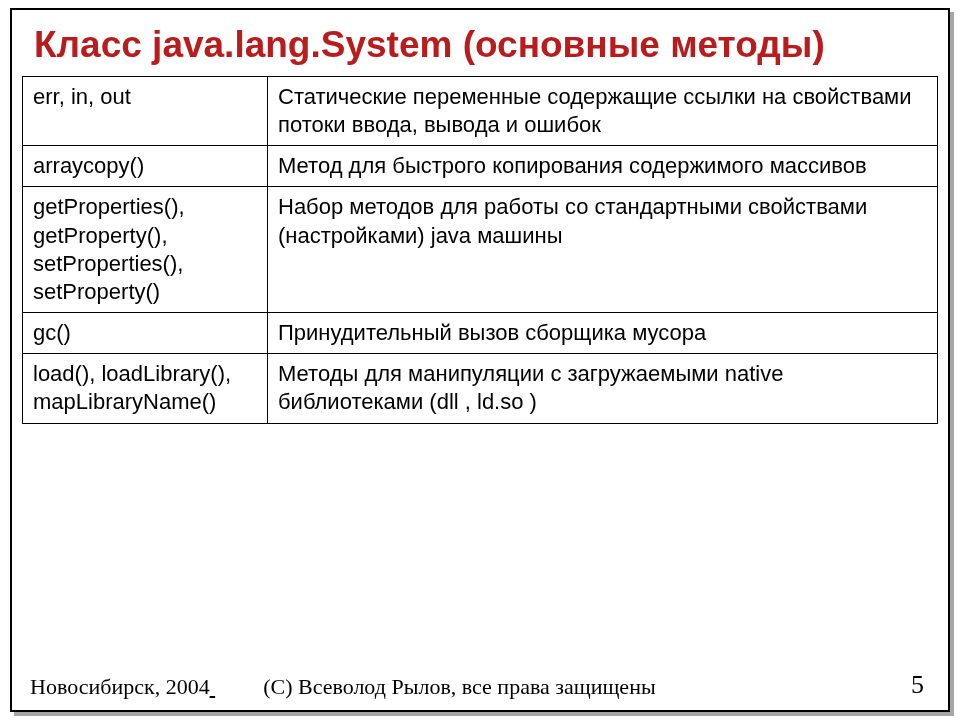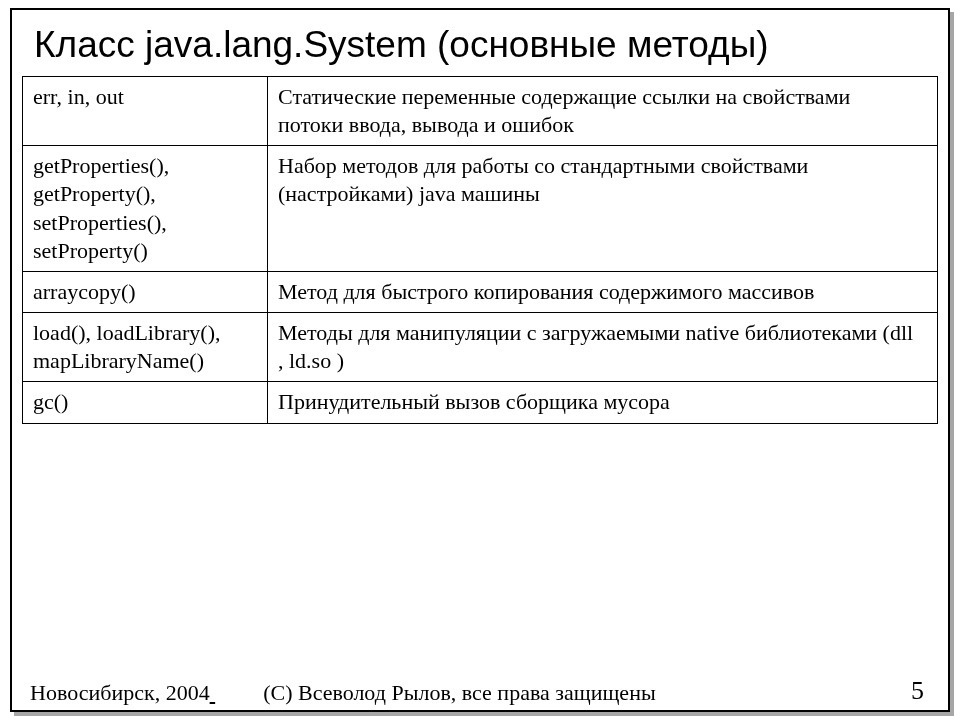--- a/index.html
+++ b/index.html
@@ -15,47 +15,47 @@
       top: 8px;
       left: 10px;
       right: 10px;
       bottom: 8px;
       border: 2px solid #000;
       box-shadow: 4px 4px 0 rgba(0,0,0,0.35);
       background: #fff;
       padding: 0;
     }
     .title {
-      color: #000000;
+      color: #b91c1c;
       font-family: "Trebuchet MS", Verdana, Arial, sans-serif;
       font-size: 37px;
-      font-weight: normal;
+      font-weight: bold;
       padding: 14px 12px 10px 22px;
       letter-spacing: 0px;
     }
     table.methods {
       width: calc(100% - 20px);
       margin: 0 10px;
       border-collapse: collapse;
       table-layout: fixed;
     }
     table.methods col.c1 { width: 245px; }
     table.methods col.c2 { width: auto; }
     table.methods td {
       border: 1px solid #000;
       padding: 6px 23px 6px 10px;
       font-size: 22px;
       line-height: 1.28;
       vertical-align: top;
-      font-family: Liberation Serif, serif;
+      font-family: Liberation Sans, sans-serif;
       color: #000;
     }
     .footer {
       position: absolute;
-      bottom: 4px;
+      bottom: 10px;
       left: 18px;
       right: 18px;
       font-family: "Times New Roman", serif;
       font-size: 22px;
       color: #000;
       text-decoration: underline;
     }
     .footer .loc { display: inline-block; }
     .footer .cpr { display: inline-block; margin-left: 48px; }
     .footer .page {
@@ -76,34 +76,34 @@
     <colgroup>
         <col class="c1">
         <col class="c2">
       </colgroup>
     <tbody>
       <tr>
         <td>err, in, out</td>
         <td>Статические переменные содержащие ссылки на свойствами потоки ввода, вывода и ошибок</td>
       </tr>
       <tr>
+        <td>arraycopy()</td>
+        <td>Метод для быстрого копирования содержимого массивов</td>
+      </tr>
+      <tr>
         <td>getProperties(), getProperty(), setProperties(), setProperty()</td>
         <td>Набор методов для работы со стандартными свойствами (настройками) java машины</td>
       </tr>
       <tr>
-        <td>arraycopy()</td>
-        <td>Метод для быстрого копирования содержимого массивов</td>
+        <td>gc()</td>
+        <td>Принудительный вызов сборщика мусора</td>
       </tr>
       <tr>
         <td>load(), loadLibrary(), mapLibraryName()</td>
         <td>Методы для манипуляции с загружаемыми native библиотеками (dll , ld.so )</td>
-      </tr>
-      <tr>
-        <td>gc()</td>
-        <td>Принудительный вызов сборщика мусора</td>
       </tr>
     </tbody>
   </table>
 
   <div class="footer">
     <span class="loc">Новосибирск, 2004</span>
     <span class="cpr">(С) Всеволод Рылов, все права защищены</span>
     <span class="page">5</span>
   </div>
 </div>

